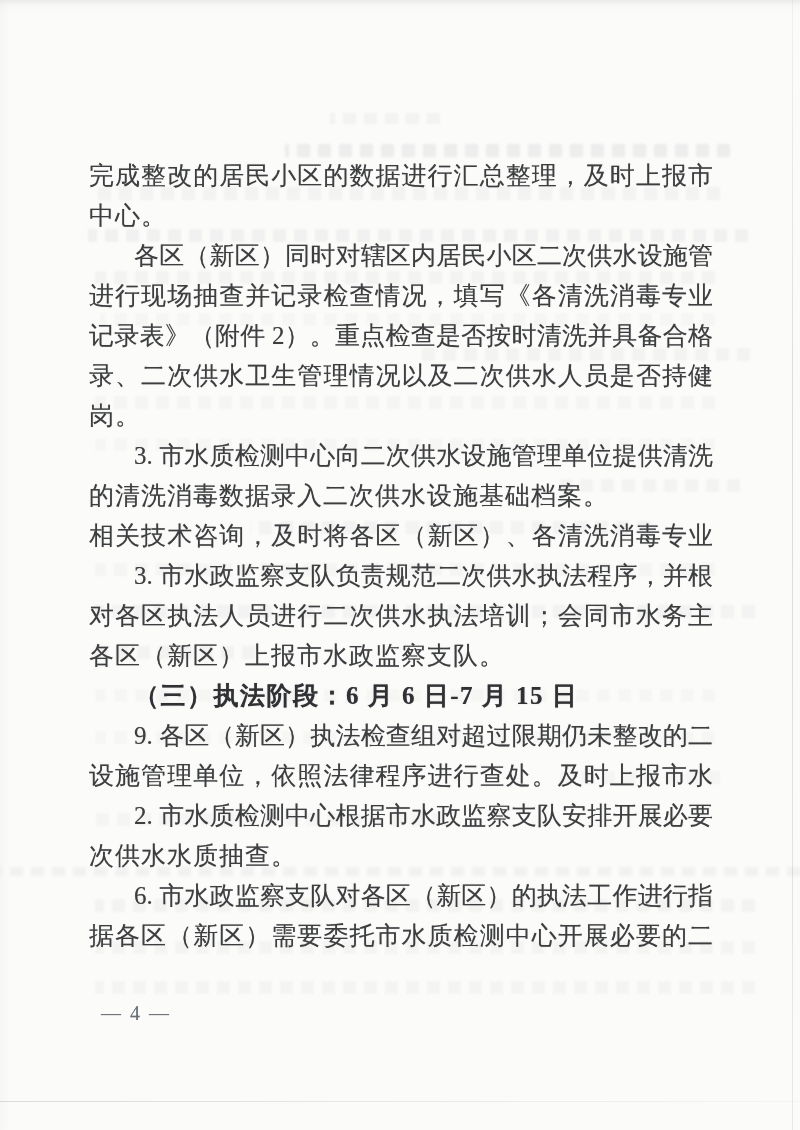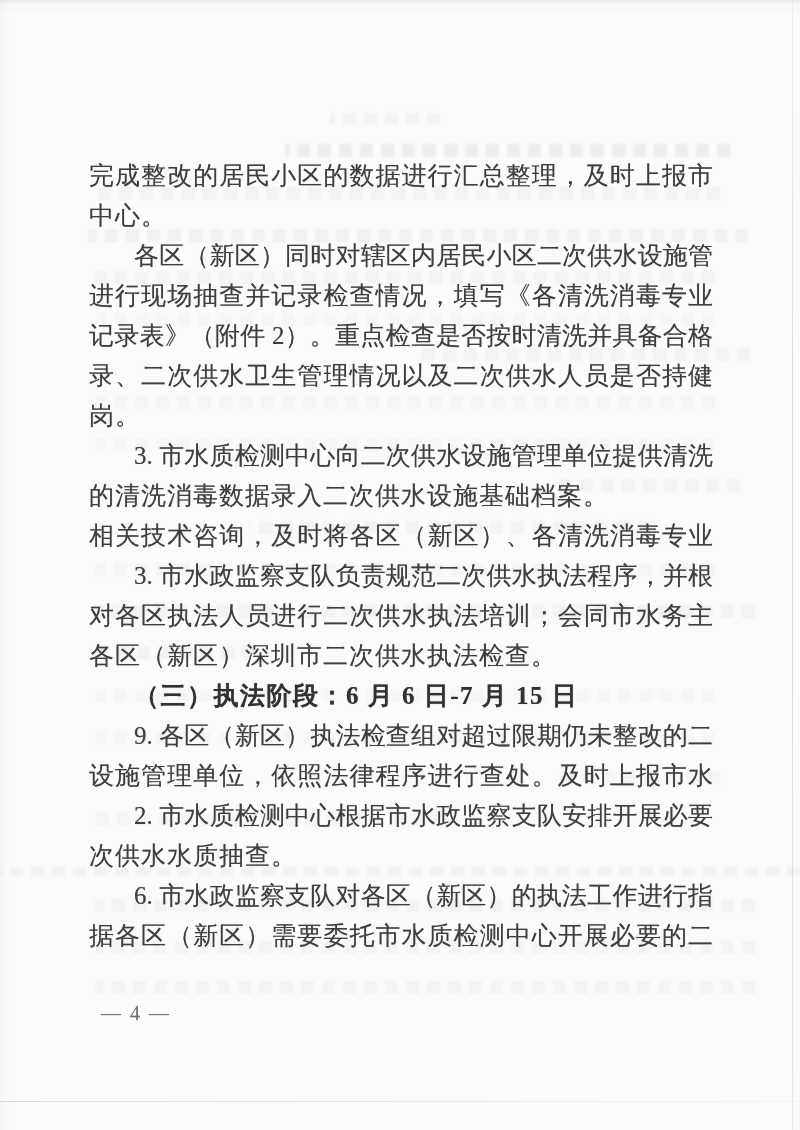--- a/index.html
+++ b/index.html
@@ -90,21 +90,21 @@
     <div class="ln fill indent">各区（新区）同时对辖区内居民小区二次供水设施管理情况</div>
     <div class="ln fill">进行现场抽查并记录检查情况，填写《各清洗消毒专业机构提交</div>
     <div class="ln fill">记录表》（附件 2）。重点检查是否按时清洗并具备合格的清洗记</div>
     <div class="ln fill">录、二次供水卫生管理情况以及二次供水人员是否持健康证明上</div>
     <div class="ln">岗。</div>
     <div class="ln fill indent">3. 市水质检测中心向二次供水设施管理单位提供清洗消毒</div>
     <div class="ln">的清洗消毒数据录入二次供水设施基础档案。</div>
     <div class="ln fill">相关技术咨询，及时将各区（新区）、各清洗消毒专业机构提交</div>
     <div class="ln fill indent">3. 市水政监察支队负责规范二次供水执法程序，并根据需要</div>
     <div class="ln fill">对各区执法人员进行二次供水执法培训；会同市水务主管部门对</div>
-    <div class="ln">各区（新区）深圳市二次供水执法检查。</div>
+    <div class="ln">各区（新区）上报市水政监察支队。</div>
     <div class="ln heading indent">（三）执法阶段：6 月 6 日-7 月 15 日</div>
     <div class="ln fill indent">9. 各区（新区）执法检查组对超过限期仍未整改的二次供水</div>
     <div class="ln fill">设施管理单位，依照法律程序进行查处。及时上报市水质检测</div>
     <div class="ln fill indent">2. 市水质检测中心根据市水政监察支队安排开展必要的二</div>
     <div class="ln">次供水水质抽查。</div>
     <div class="ln fill indent">6. 市水政监察支队对各区（新区）的执法工作进行指导；根</div>
     <div class="ln fill">据各区（新区）需要委托市水质检测中心开展必要的二次供水水</div>
   </div>
 
   <div class="footer">— 4 —</div>

